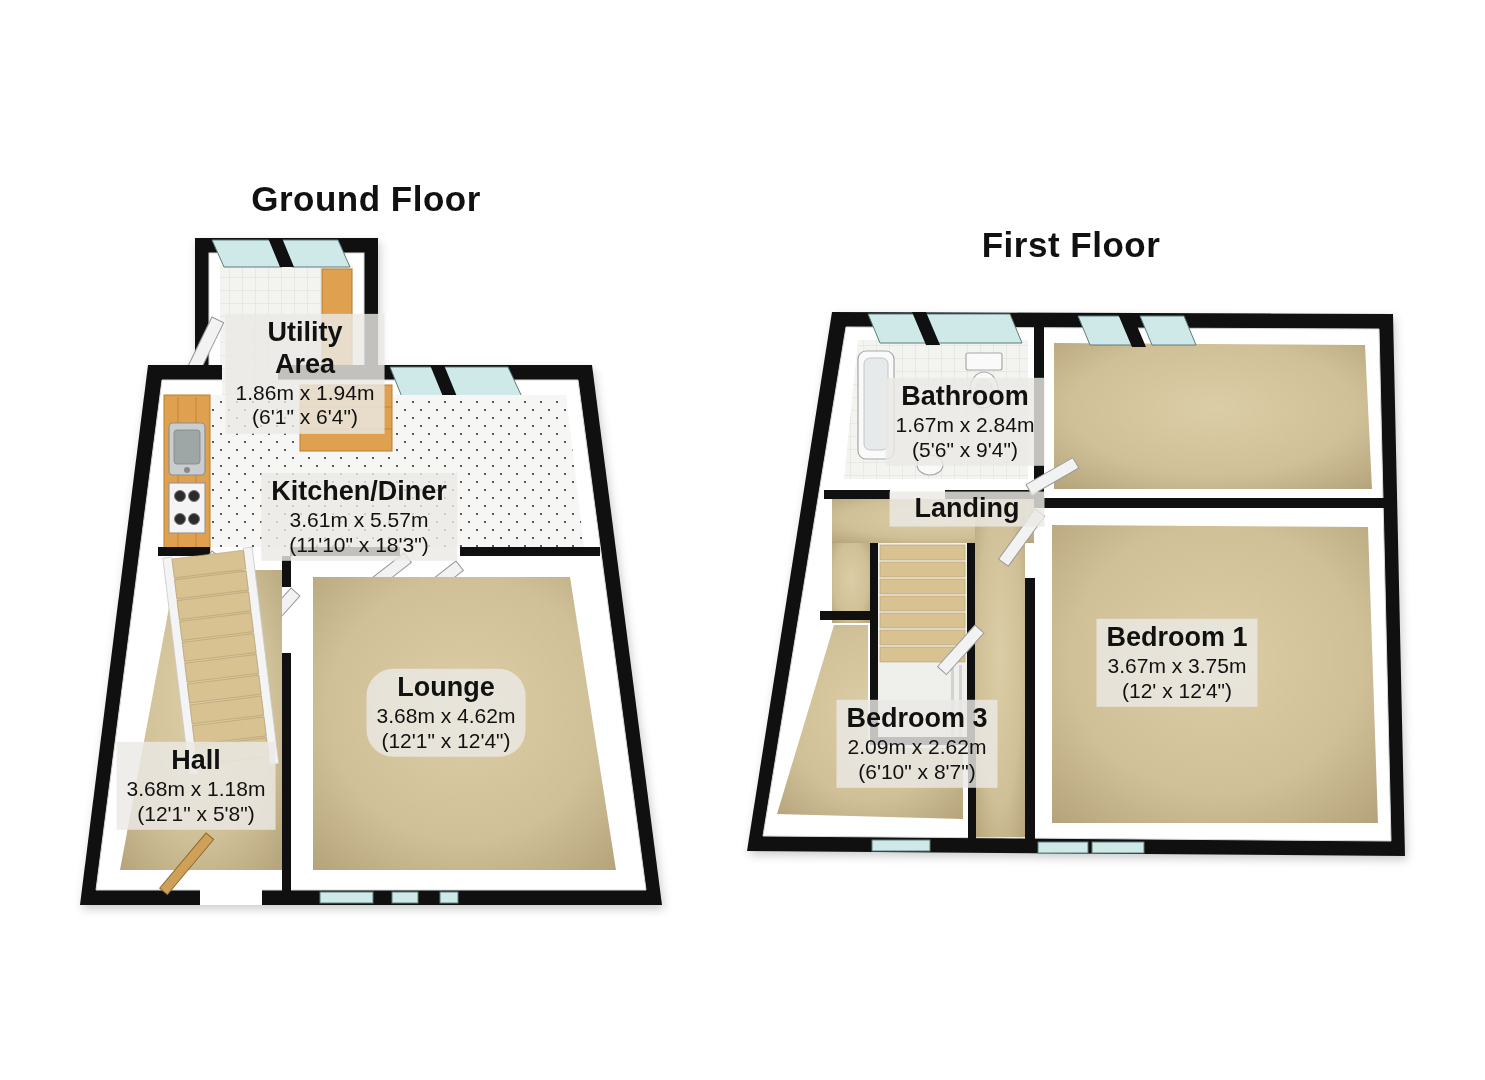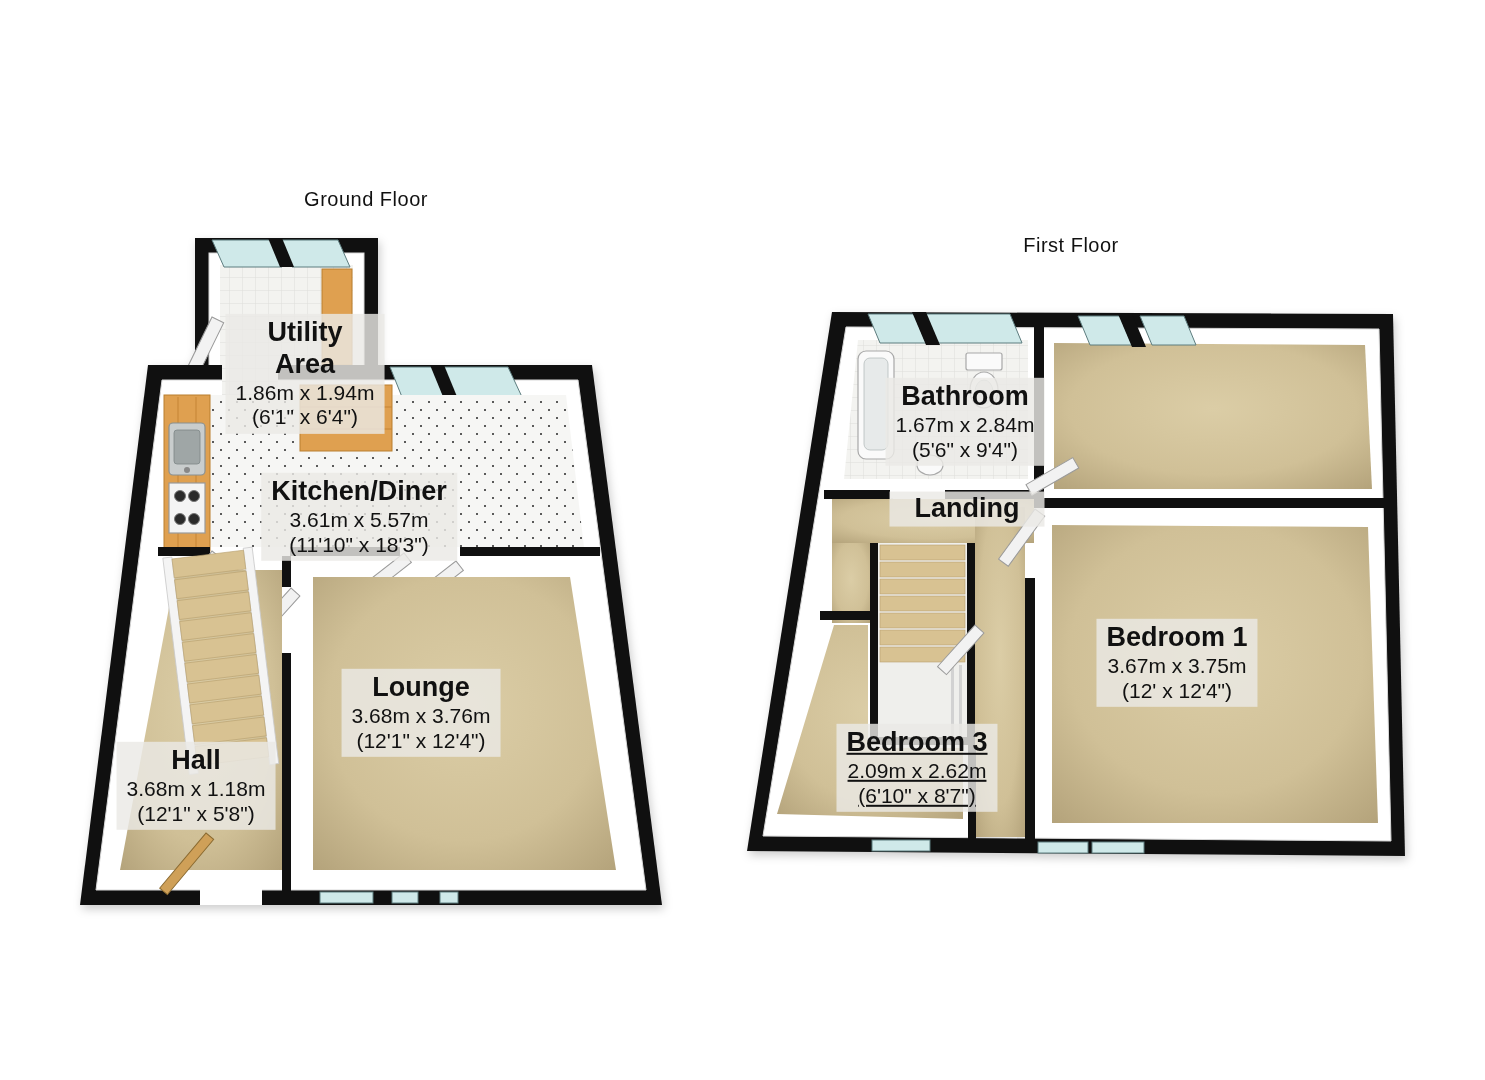--- a/index.html
+++ b/index.html
@@ -9,21 +9,21 @@
     --label-bg:rgba(234,233,229,0.82); --text:#111111; --page-bg:#ffffff;
   }
   html,body{margin:0;padding:0;background:var(--page-bg);}
   .canvas{position:relative;width:1485px;height:1080px;background:var(--page-bg);
           font-family:"Liberation Sans", sans-serif;color:var(--text);overflow:hidden;}
   .plan-svg{position:absolute;filter:drop-shadow(2px 4px 5px rgba(0,0,0,0.20));}
   #gf-svg{left:60px;top:225px;}
   #ff-svg{left:720px;top:293px;}
 
   .floor-title{position:absolute;transform:translate(-50%,-50%);
-    font-size:20px;font-weight:400;white-space:nowrap;letter-spacing:0.5px;}
+    font-size:35px;font-weight:700;white-space:nowrap;letter-spacing:0.5px;}
   .footer-text{position:absolute;left:742px;top:1056px;transform:translate(-50%,-50%);
     font-size:27px;font-weight:400;white-space:nowrap;}
 
   .room-label{position:absolute;transform:translate(-50%,-50%);
     background:var(--label-bg);padding:3px 10px 4px;text-align:center;line-height:1.18;}
   .room-label .rname{font-size:27px;font-weight:700;white-space:pre-line;}
   .room-label .rdim{font-size:21px;font-weight:400;white-space:nowrap;}
   .room-label.compact{padding:1px 25px 2px;}
 
   
@@ -253,23 +253,23 @@
     <div class="rdim">1.86m x 1.94m</div>
     <div class="rdim">(6'1" x 6'4")</div>
   </div>
 
   <div class="room-label" style="left:359px;top:517px;">
     <div class="rname">Kitchen/Diner</div>
     <div class="rdim">3.61m x 5.57m</div>
     <div class="rdim">(11'10" x 18'3")</div>
   </div>
 
-  <div class="room-label" style="left:421px;top:713px;">
+  <div class="room-label" style="left:446px;top:713px;border-radius:27px;">
     <div class="rname">Lounge</div>
-    <div class="rdim">3.68m x 3.76m</div>
+    <div class="rdim">3.68m x 4.62m</div>
     <div class="rdim">(12'1" x 12'4")</div>
   </div>
 
   <div class="room-label" style="left:196px;top:786px;">
     <div class="rname">Hall</div>
     <div class="rdim">3.68m x 1.18m</div>
     <div class="rdim">(12'1" x 5'8")</div>
   </div>
 
   <div class="room-label" style="left:965px;top:422px;">
@@ -282,20 +282,20 @@
   <div class="room-label compact" style="left:967px;top:509px;">
     <div class="rname">Landing</div>
   </div>
 
   <div class="room-label" style="left:1177px;top:663px;">
     <div class="rname">Bedroom 1</div>
     <div class="rdim">3.67m x 3.75m</div>
     <div class="rdim">(12' x 12'4")</div>
   </div>
 
-  <div class="room-label" style="left:917px;top:768px;text-decoration:underline;">
+  <div class="room-label" style="left:917px;top:744px;">
     <div class="rname">Bedroom 3</div>
     <div class="rdim">2.09m x 2.62m</div>
     <div class="rdim">(6'10" x 8'7")</div>
   </div>
 
 
 </div>
 
 </body></html>

